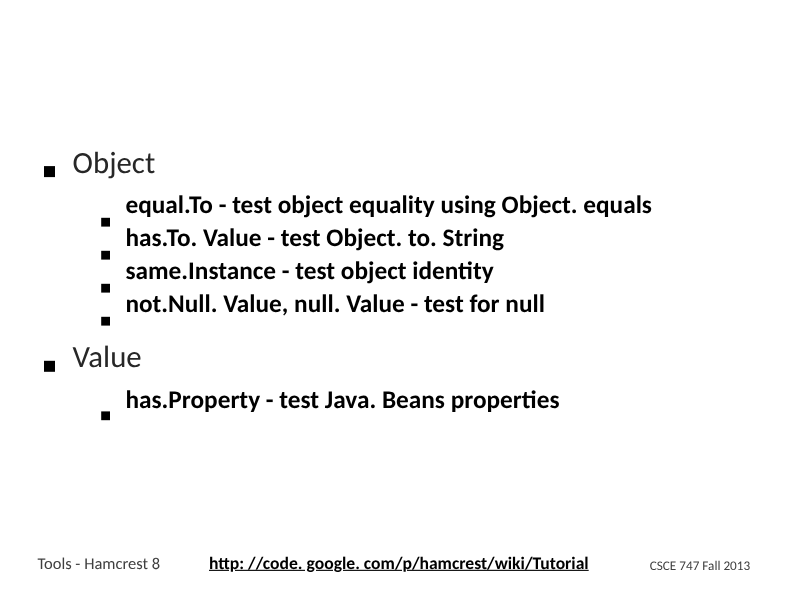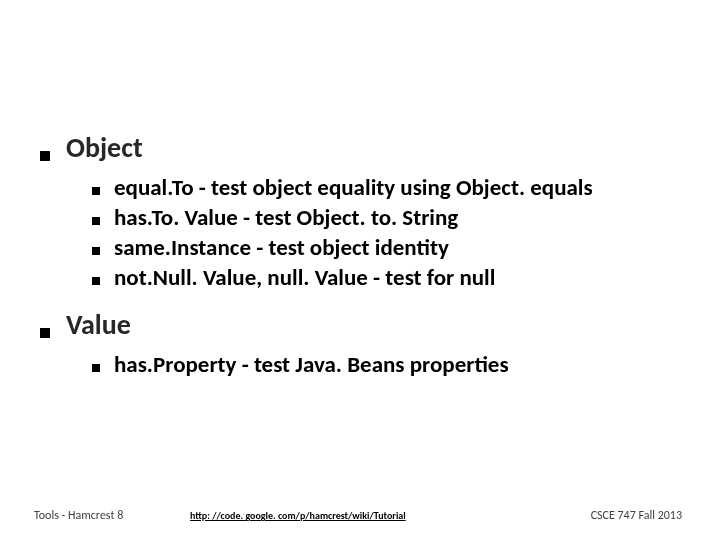--- a/index.html
+++ b/index.html
@@ -19,21 +19,21 @@
     box-sizing: border-box;
   }
   .content {
     position: absolute;
     left: 40px;
     top: 130px;
     right: 40px;
   }
   .lvl1 {
     font-size: 28px;
-    font-weight: 700;
+    font-weight: 400;
     color: #272727;
     margin: 0 0 8px 0;
     display: flex;
     align-items: baseline;
   }
   .lvl1 .bullet {
     display: inline-block;
     width: 10px;
     height: 10px;
     background: #000;
@@ -43,21 +43,21 @@
   }
   .lvl2-group {
     margin: 4px 0 14px 0;
   }
   .lvl2 {
     font-size: 23px;
     font-weight: 700;
     color: #000;
     line-height: 1.3;
     display: flex;
-    align-items: center;
+    align-items: flex-end;
     margin-left: 52px;
   }
   .lvl2 .bullet {
     display: inline-block;
     width: 8px;
     height: 8px;
     background: #000;
     margin-right: 14px;
     flex: 0 0 8px;
     position: relative;
@@ -70,28 +70,28 @@
     position: absolute;
     left: 0;
     right: 0;
     bottom: 18px;
     height: 26px;
   }
   .foot-left {
     position: absolute;
     left: 34px;
     bottom: 0;
-    font-size: 12px;
+    font-size: 15px;
     color: #3f3f3f;
   }
   .foot-link {
     position: absolute;
     left: 190px;
     bottom: 0;
-    font-size: 10px;
+    font-size: 16px;
     font-weight: 700;
     color: #000;
     text-decoration: underline;
   }
   .foot-right {
     position: absolute;
     right: 38px;
     bottom: 0;
     font-size: 12px;
     color: #3f3f3f;

